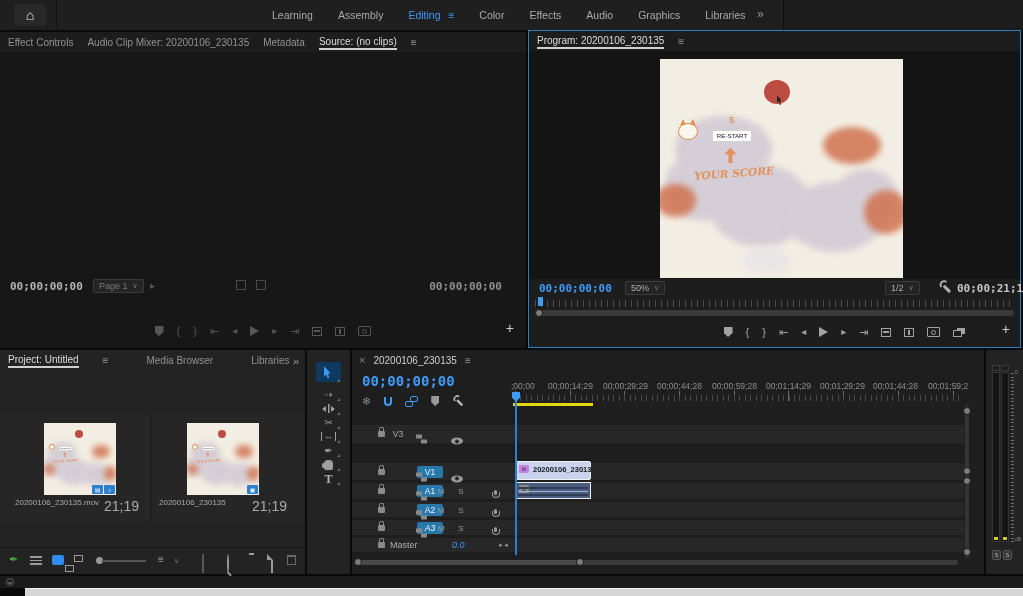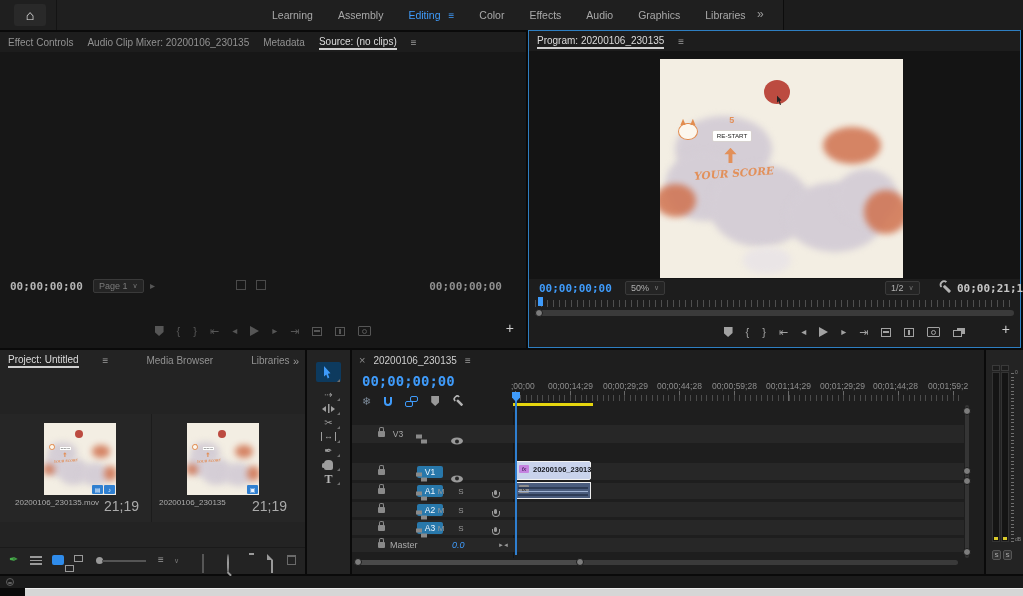--- a/index.html
+++ b/index.html
@@ -463,21 +463,21 @@
       <span class="trk-el i-mic" style="left:124px;"></span>
     </div>
     <div class="trow" style="top:152px;height:15px;">
       <span class="trk-el i-lock" style="left:26px;"></span>
       <span class="trk-btn on">A2</span>
       <span class="trk-el i-sync" style="left:64px;"></span>
       <span class="trk-el ms" style="left:84px;">M</span>
       <span class="trk-el ms" style="left:104px;">S</span>
       <span class="trk-el i-mic" style="left:124px;"></span>
     </div>
-    <div class="trow" style="top:170px;height:15px;">
+    <div class="trow" style="top:170px;height:15px;font-style:italic;">
       <span class="trk-el i-lock" style="left:26px;"></span>
       <span class="trk-btn on">A3</span>
       <span class="trk-el i-sync" style="left:64px;"></span>
       <span class="trk-el ms" style="left:84px;">M</span>
       <span class="trk-el ms" style="left:104px;">S</span>
       <span class="trk-el i-mic" style="left:124px;"></span>
     </div>
     <div class="trow" style="top:188px;height:14px;">
       <span class="trk-el i-lock" style="left:26px;"></span>
       <span class="trk-el" style="left:38px;font-size:9px;color:#ababab;">Master</span>

